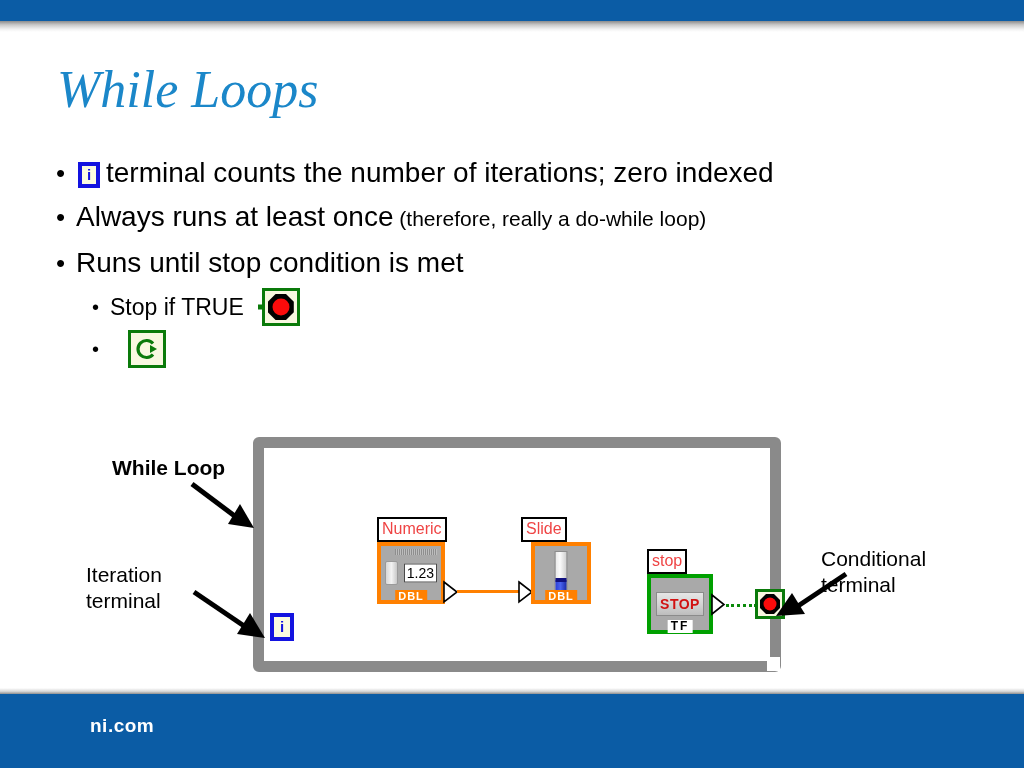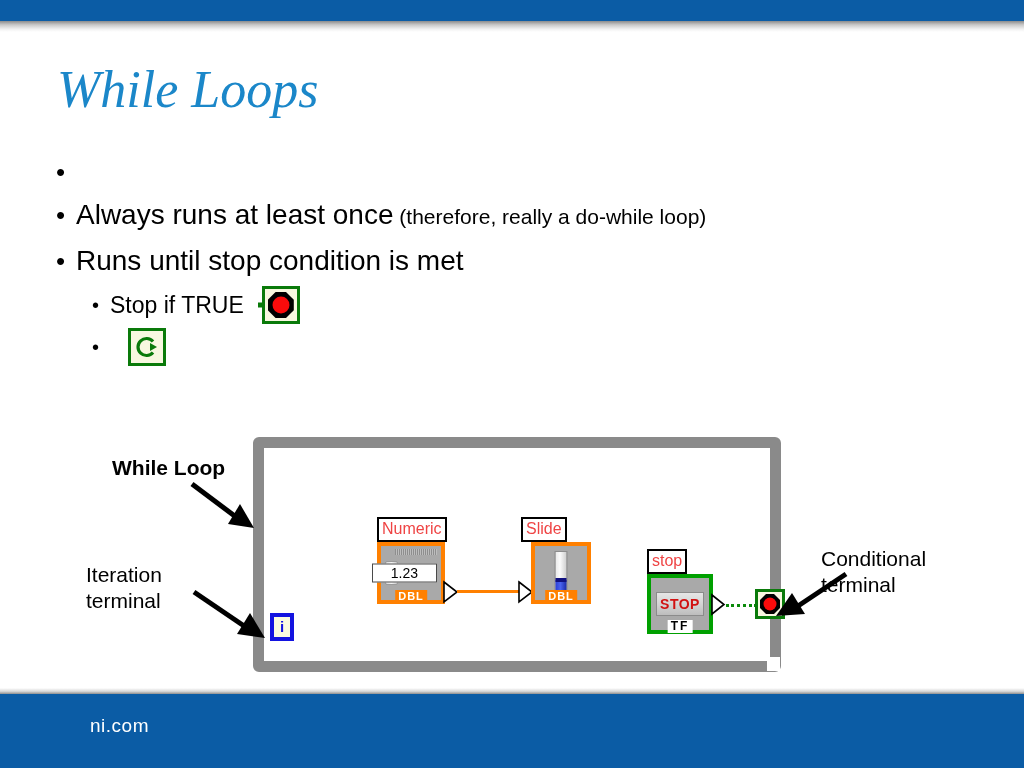--- a/index.html
+++ b/index.html
@@ -44,21 +44,21 @@
     position: absolute;
     left: 0; top: 688px;
     width: 1024px; height: 6px;
     background: linear-gradient(to bottom, #ffffff 0%, #d8d8d8 55%, #8f8f8f 100%);
   }
   .footer-text {
     position: absolute;
     left: 90px; top: 715px;
     color: #ffffff;
     font-size: 19px;
-    font-weight: normal;
+    font-weight: bold;
     letter-spacing: 0.5px;
     font-family: "Liberation Sans", sans-serif;
   }
 
   
   .title {
     position: absolute;
     left: 57px; top: 60px;
     font-family: "Liberation Serif", serif;
     font-style: italic;
@@ -261,21 +261,21 @@
   
   .num-value {
     position: absolute;
     right: 4px; top: 50%;
     transform: translateY(-50%);
     background: #ffffff;
     border: 1px solid #4a4a4a;
     color: #000000;
     font-size: 14px;
     line-height: 15px;
-    padding: 1px 18px;
+    padding: 1px 2px;
     font-family: "Liberation Sans", sans-serif;
   }
   .num-spin {
     position: absolute;
     left: 4px; top: 50%;
     transform: translateY(-50%);
     width: 11px; height: 22px;
     background: linear-gradient(to right, #d7d7d7, #f2f2f2, #c8c8c8);
     border: 1px solid #9a9a9a;
     border-radius: 2px;
@@ -410,20 +410,23 @@
 
   <div class="topbar"></div>
   <div class="topbar-shadow"></div>
 
   <div class="title">While Loops</div>
 
   <div class="bullets">
 
     <div class="bullet-row">
       <div class="bullet-dot">•</div>
+      <div class="bullet-main">
+        <span class="i-term"></span><span>terminal counts the number of  iterations; zero indexed</span>
+      </div>
     </div>
 
     <div class="bullet-row">
       <div class="bullet-dot">•</div>
       <div class="bullet-main">
         <span>Always runs at least once</span><span class="bullet-sub-note"> (therefore, really a do-while loop)</span>
       </div>
     </div>
 
     <div class="bullet-row">

